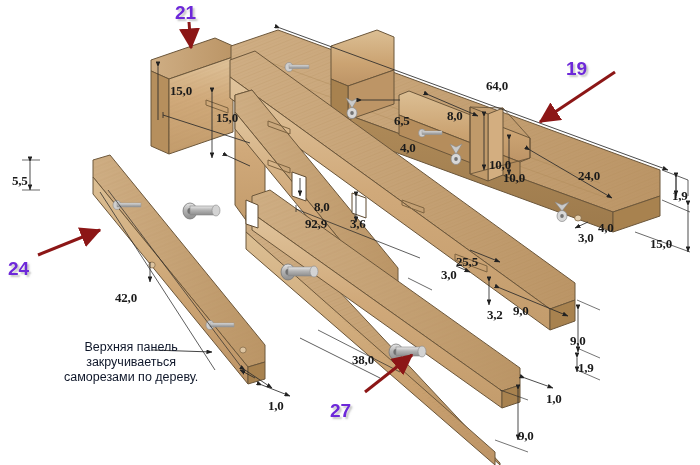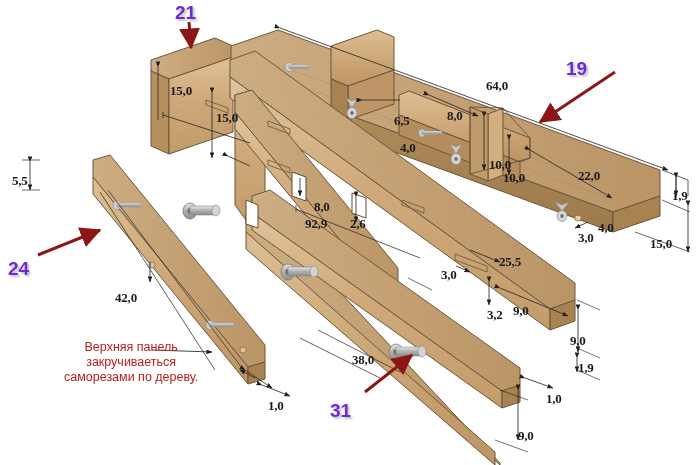--- a/index.html
+++ b/index.html
@@ -6,21 +6,21 @@
   body{width:700px;height:465px;overflow:hidden;
        font-family:"Liberation Serif", serif;}
   #stage{position:relative;width:700px;height:465px;background:#fff;}
   svg#drawing{position:absolute;left:0;top:0;width:700px;height:465px;}
 
   .lbl{position:absolute;color:#1a1a1a;font-family:"Liberation Serif", serif;
        font-size:13px;font-weight:700;white-space:nowrap;letter-spacing:-0.2px;}
   .partnum{position:absolute;color:#6d28d9;font-family:"Liberation Sans", sans-serif;
        font-size:19px;font-weight:700;white-space:nowrap;
        text-shadow:2px 2px 2px rgba(150,150,150,.55);}
-  .note{position:absolute;color:#b91c1c;font-family:"Liberation Sans", sans-serif;
+  .note{position:absolute;color:#0f172a;font-family:"Liberation Sans", sans-serif;
        font-size:12.5px;line-height:15px;text-align:center;white-space:pre;}
 </style>
 </head>
 <body>
 
 <div id="stage">
 
 <svg id="drawing" viewBox="0 0 700 465">
   <defs>
     <linearGradient id="gFace" x1="0" y1="0" x2="0" y2="1">
@@ -262,45 +262,45 @@
     <path d="M38,255 L100,230" stroke="#8c1616" stroke-width="3" fill="none" marker-end="url(#arRed)"></path>
   </g>
 
   <g>
     <path d="M152,350 L212,352" stroke="#222" stroke-width="0.85" fill="none" marker-end="url(#arS)"></path>
   </g>
 </svg>
 
 <div class="partnum" style="left:175px;top:2px;">21</div>
 <div class="partnum" style="left:566px;top:58px;">19</div>
-<div class="partnum" style="left:330px;top:400px;">31</div>
+<div class="partnum" style="left:330px;top:400px;">27</div>
 <div class="partnum" style="left:8px;top:258px;">24</div>
 
 <div class="note" style="left:64px;top:340px;">Верхняя панель
 закручиваеться
 саморезами по дереву.</div>
 
 <div class="lbl" style="left:170px;top:83px;">15,0</div>
 <div class="lbl" style="left:216px;top:110px;">15,0</div>
 <div class="lbl" style="left:486px;top:78px;">64,0</div>
 <div class="lbl" style="left:377px;top:113px;margin-left:17px;">6,5</div>
 <div class="lbl" style="left:447px;top:108px;">8,0</div>
 <div class="lbl" style="left:400px;top:140px;">4,0</div>
 <div class="lbl" style="left:489px;top:157px;">10,0</div>
 <div class="lbl" style="left:503px;top:170px;">10,0</div>
-<div class="lbl" style="left:578px;top:168px;">22,0</div>
+<div class="lbl" style="left:578px;top:168px;">24,0</div>
 <div class="lbl" style="left:672px;top:188px;">1,9</div>
 <div class="lbl" style="left:598px;top:220px;">4,0</div>
 <div class="lbl" style="left:578px;top:230px;">3,0</div>
 <div class="lbl" style="left:650px;top:236px;">15,0</div>
 <div class="lbl" style="left:12px;top:173px;">5,5</div>
 <div class="lbl" style="left:314px;top:199px;">8,0</div>
 <div class="lbl" style="left:305px;top:216px;">92,9</div>
-<div class="lbl" style="left:350px;top:216px;">2,6</div>
-<div class="lbl" style="left:456px;top:254px;margin-left:43px;">25,5</div>
+<div class="lbl" style="left:350px;top:216px;">3,6</div>
+<div class="lbl" style="left:456px;top:254px;">25,5</div>
 <div class="lbl" style="left:441px;top:267px;">3,0</div>
 <div class="lbl" style="left:487px;top:307px;">3,2</div>
 <div class="lbl" style="left:513px;top:303px;">9,0</div>
 <div class="lbl" style="left:570px;top:333px;">9,0</div>
 <div class="lbl" style="left:578px;top:360px;">1,9</div>
 <div class="lbl" style="left:115px;top:290px;">42,0</div>
 <div class="lbl" style="left:352px;top:352px;">38,0</div>
 <div class="lbl" style="left:268px;top:398px;">1,0</div>
 <div class="lbl" style="left:546px;top:391px;">1,0</div>
 <div class="lbl" style="left:518px;top:428px;">9,0</div>

